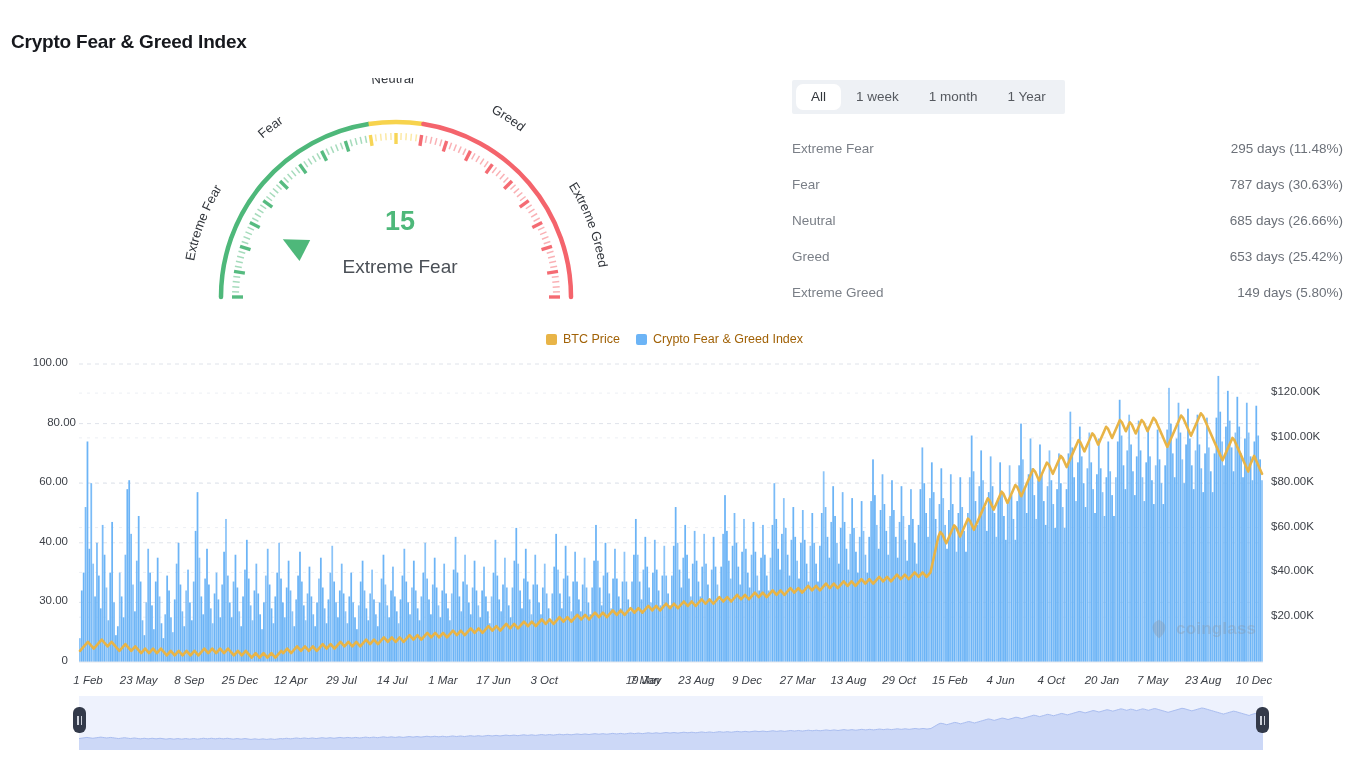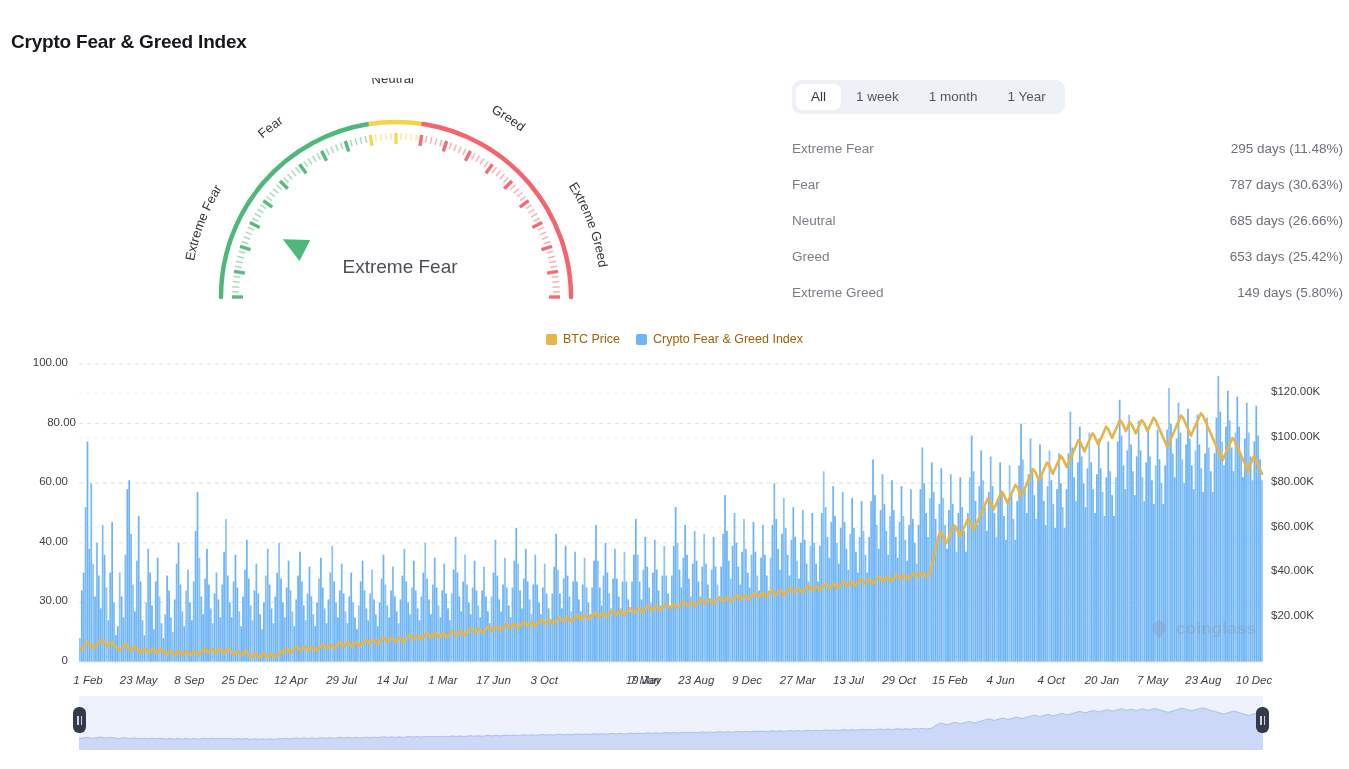--- a/index.html
+++ b/index.html
@@ -28,21 +28,21 @@
   }
   .gauge-label {
     position: absolute; left: 0; right: 0; top: 178px;
     text-align: center; font-size: 19px; color: #4b5057;
   }
 
   
   .tabs {
     position: absolute; left: 792px; top: 80px;
     display: flex; align-items: center;
-    background: #eef1f5; border-radius: 9px; padding: 4px;
+    background: #eef1f5; border-radius: 2px; padding: 4px;
     height: 34px;
   }
   .tab {
     font-size: 13.5px; color: #55595f;
     padding: 0 15px; height: 26px; line-height: 26px;
     border-radius: 7px; cursor: pointer; white-space: nowrap;
   }
   .tab.active { background: #ffffff; color: #32363c; }
 
   
@@ -242,20 +242,21 @@
         <textPath href="#arcN" startOffset="32%" id="zl2">Neutral</textPath>
       </text>
       <text>
         <textPath href="#arcG" startOffset="33%" id="zl3">Greed</textPath>
       </text>
       <text>
         <textPath href="#arcEG" startOffset="28%" id="zl4">Extreme Greed</textPath>
       </text>
     </g>
   </svg>
+  <div class="gauge-value">15</div>
   <div class="gauge-label">Extreme Fear</div>
 </div>
 
 <div class="tabs">
   <div class="tab active">All</div>
   <div class="tab">1 week</div>
   <div class="tab">1 month</div>
   <div class="tab">1 Year</div>
 </div>
 
@@ -964,21 +965,21 @@
       <div class="xtick" style="left: 341.478px; top: 674px; text-align: center;">29 Jul</div>
       <div class="xtick" style="left: 392.174px; top: 674px;">14 Jul</div>
       <div class="xtick" style="left: 442.87px; top: 674px;">1 Mar</div>
       <div class="xtick" style="left: 493.565px; top: 674px;">17 Jun</div>
       <div class="xtick" style="left: 544.261px; top: 674px;">3 Oct</div>
       <div class="xtick" style="left: 594.957px; top: 674px; margin-left: 48px;">19 Jan</div>
       <div class="xtick" style="left: 645.652px; top: 674px;">7 May</div>
       <div class="xtick" style="left: 696.348px; top: 674px;">23 Aug</div>
       <div class="xtick" style="left: 747.043px; top: 674px;">9 Dec</div>
       <div class="xtick" style="left: 797.739px; top: 674px;">27 Mar</div>
-      <div class="xtick" style="left: 848.435px; top: 674px;">13 Jul</div>
+      <div class="xtick" style="left: 848.435px; top: 674px;">13 Aug</div>
       <div class="xtick" style="left: 899.13px; top: 674px;">29 Oct</div>
       <div class="xtick" style="left: 949.826px; top: 674px;">15 Feb</div>
       <div class="xtick" style="left: 1000.52px; top: 674px;">4 Jun</div>
       <div class="xtick" style="left: 1051.22px; top: 674px;">4 Oct</div>
       <div class="xtick" style="left: 1101.91px; top: 674px;">20 Jan</div>
       <div class="xtick" style="left: 1152.61px; top: 674px;">7 May</div>
       <div class="xtick" style="left: 1203.3px; top: 674px;">23 Aug</div>
       <div class="xtick" style="left: 1254px; top: 674px;">10 Dec</div>
     </div>
 

